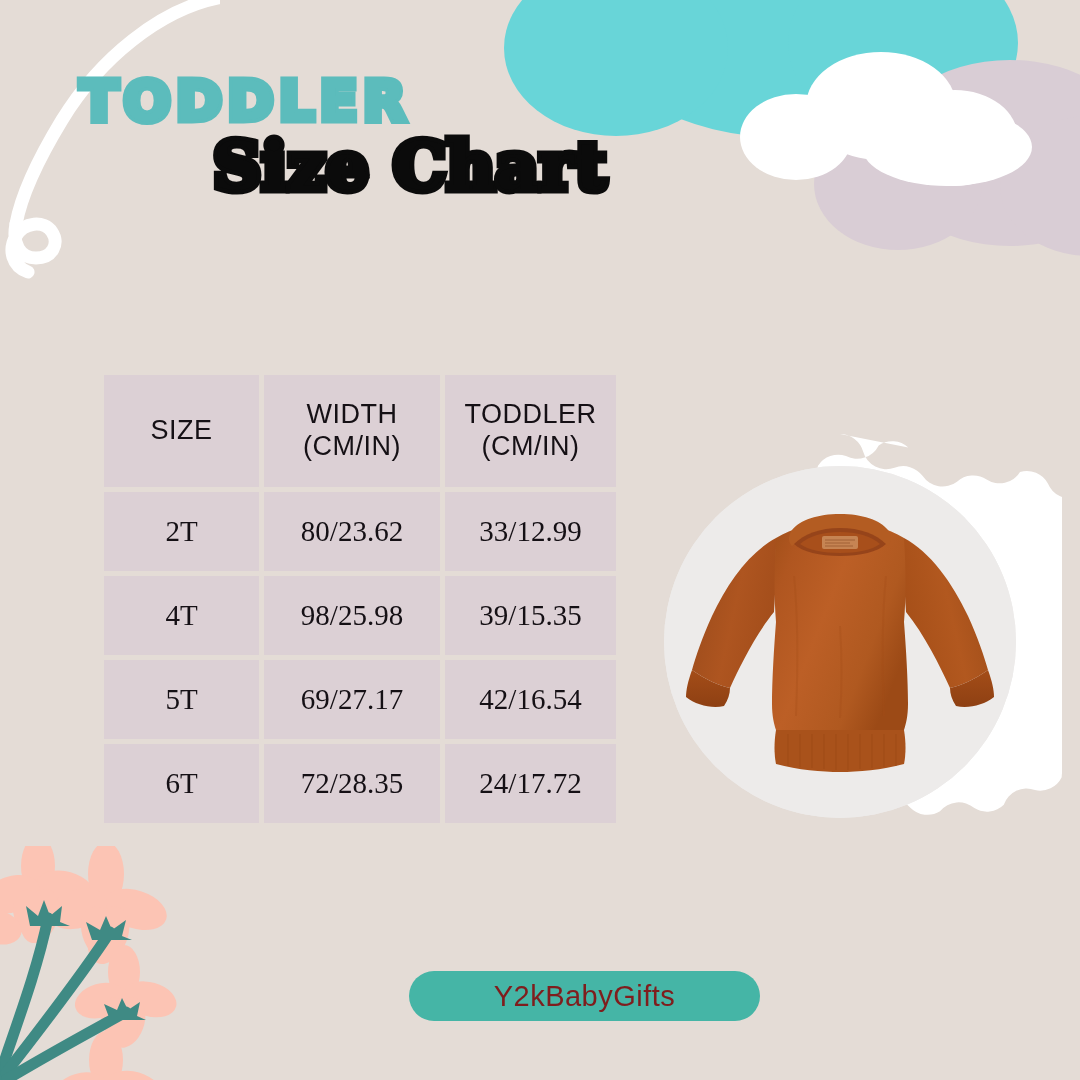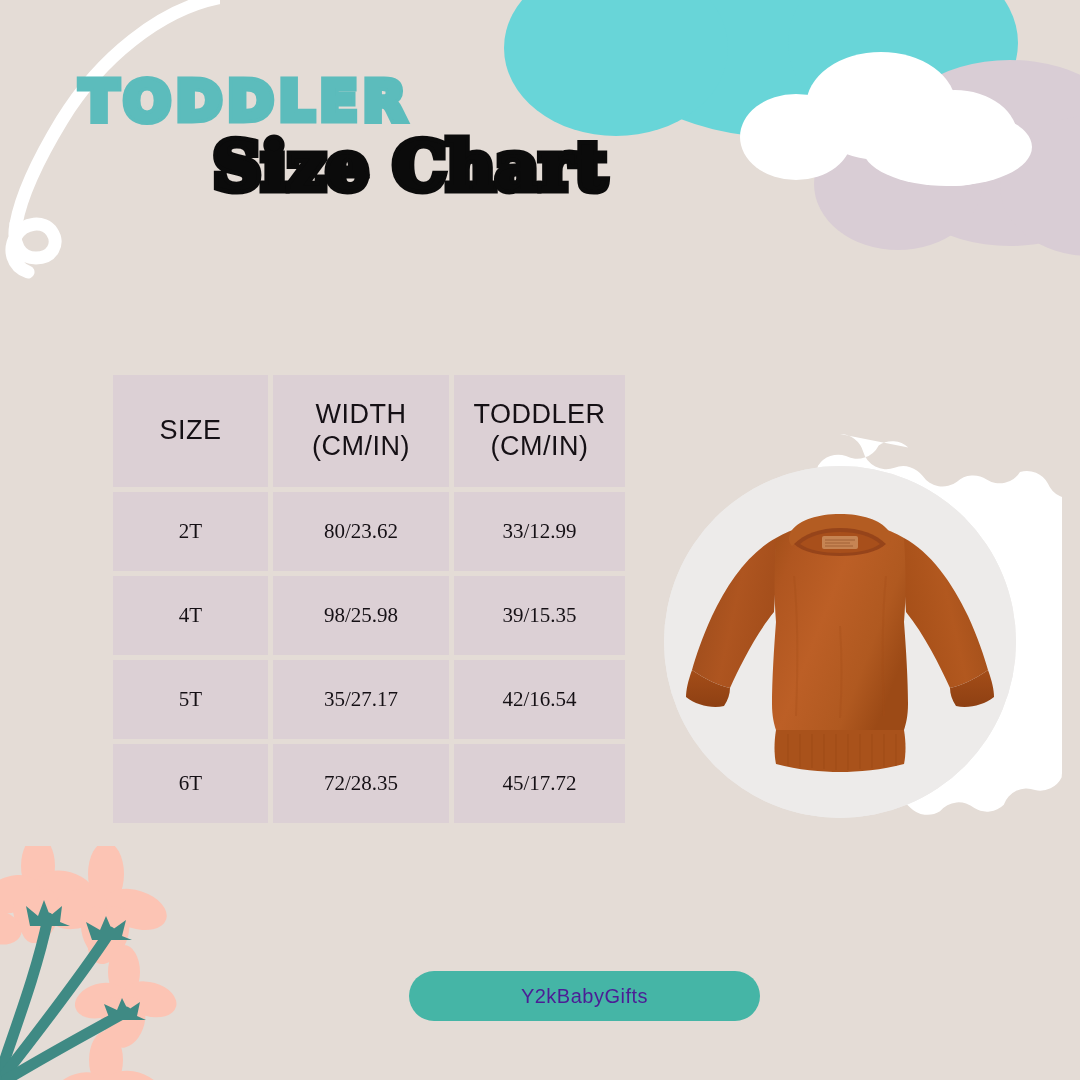--- a/index.html
+++ b/index.html
@@ -136,31 +136,31 @@
     letter-spacing: 1px;
     margin: 4px 0 0 0;
     -webkit-text-stroke: 9px #0b0b0b;
     paint-order: stroke fill;
     text-align: center;
   }
 
   
   .size-table {
     position: absolute;
-    left: 108px; top: 370px;
+    left: 99px; top: 370px;
     width: 507px;
     border-collapse: separate;
     border-spacing: 5px;
     table-layout: fixed;
   }
   .size-table td, .size-table th {
     background: #dcd0d5;
     color: #151015;
     font-family: "Liberation Serif", serif;
-    font-size: 21px;
+    font-size: 29px;
     font-weight: normal;
     text-align: center;
     vertical-align: middle;
     padding: 0;
     height: 79px;
   }
   .size-table thead th {
     height: 112px;
     font-family: "Liberation Sans", sans-serif;
     font-size: 27px;
@@ -197,23 +197,23 @@
     position: absolute;
     left: 409px; top: 971px;
     width: 351px; height: 50px;
     background: #45b5a6;
     border-radius: 25px;
     display: flex;
     align-items: center;
     justify-content: center;
   }
   .brand-pill span {
-    color: #4c1d95;
+    color: #7f1d1d;
     font-family: "Liberation Sans", sans-serif;
-    font-size: 20px;
+    font-size: 29px;
     letter-spacing: 0.5px;
   }
 </style>
 </head>
 <body>
 
 <div id="canvas">
 
   <div id="clouds-layer">
     <div class="cloud-teal"></div>
@@ -320,27 +320,27 @@
         <td>80/23.62</td>
         <td>33/12.99</td>
       </tr>
       <tr>
         <td>4T</td>
         <td>98/25.98</td>
         <td>39/15.35</td>
       </tr>
       <tr>
         <td>5T</td>
-        <td>35/27.17</td>
+        <td>69/27.17</td>
         <td>42/16.54</td>
       </tr>
       <tr>
         <td>6T</td>
         <td>72/28.35</td>
-        <td>45/17.72</td>
+        <td>24/17.72</td>
       </tr>
     </tbody>
   </table>
 
   <div class="product-wrap">
     <svg class="product-scallop" width="444" height="444" viewBox="0 0 444 444">
       <path id="scallop-path" fill="#ffffff" d="
         M 222 14
         a 24 24 0 0 1 23.1 17.6
         a 24 24 0 0 0 31.4 16.2

